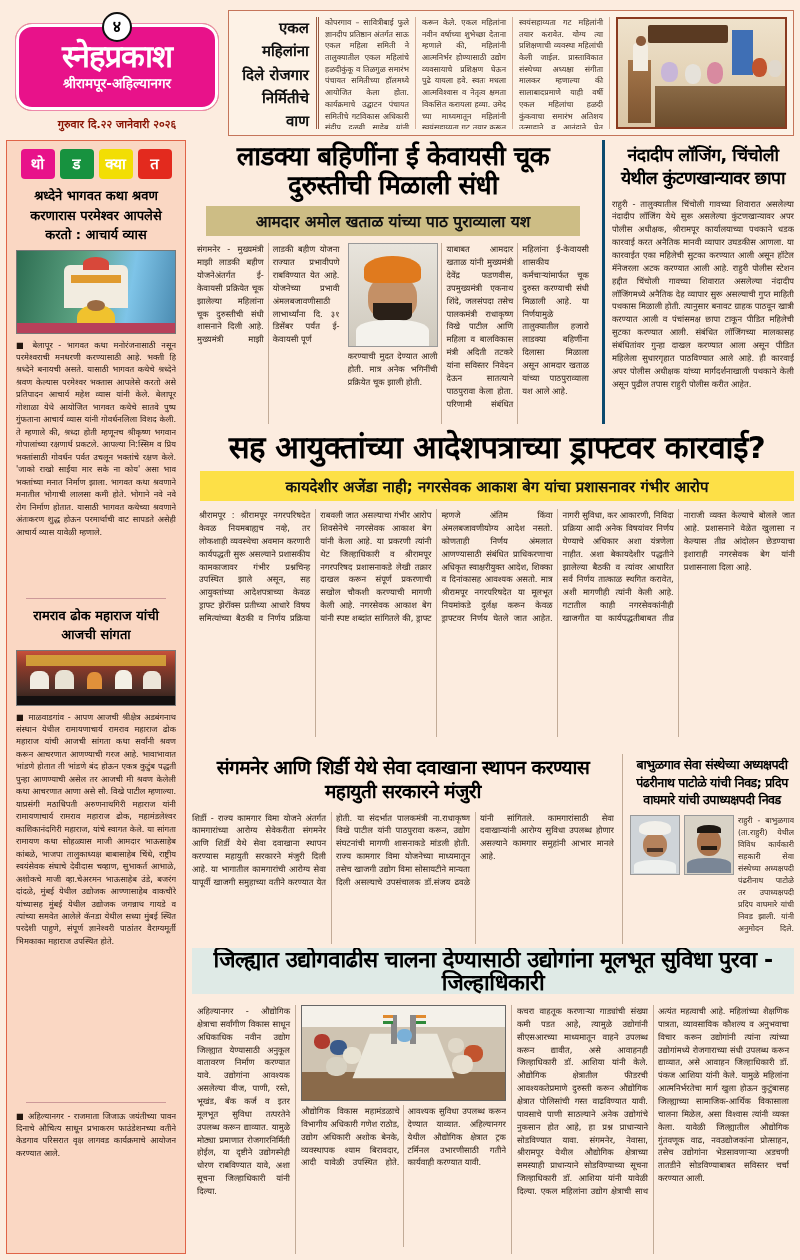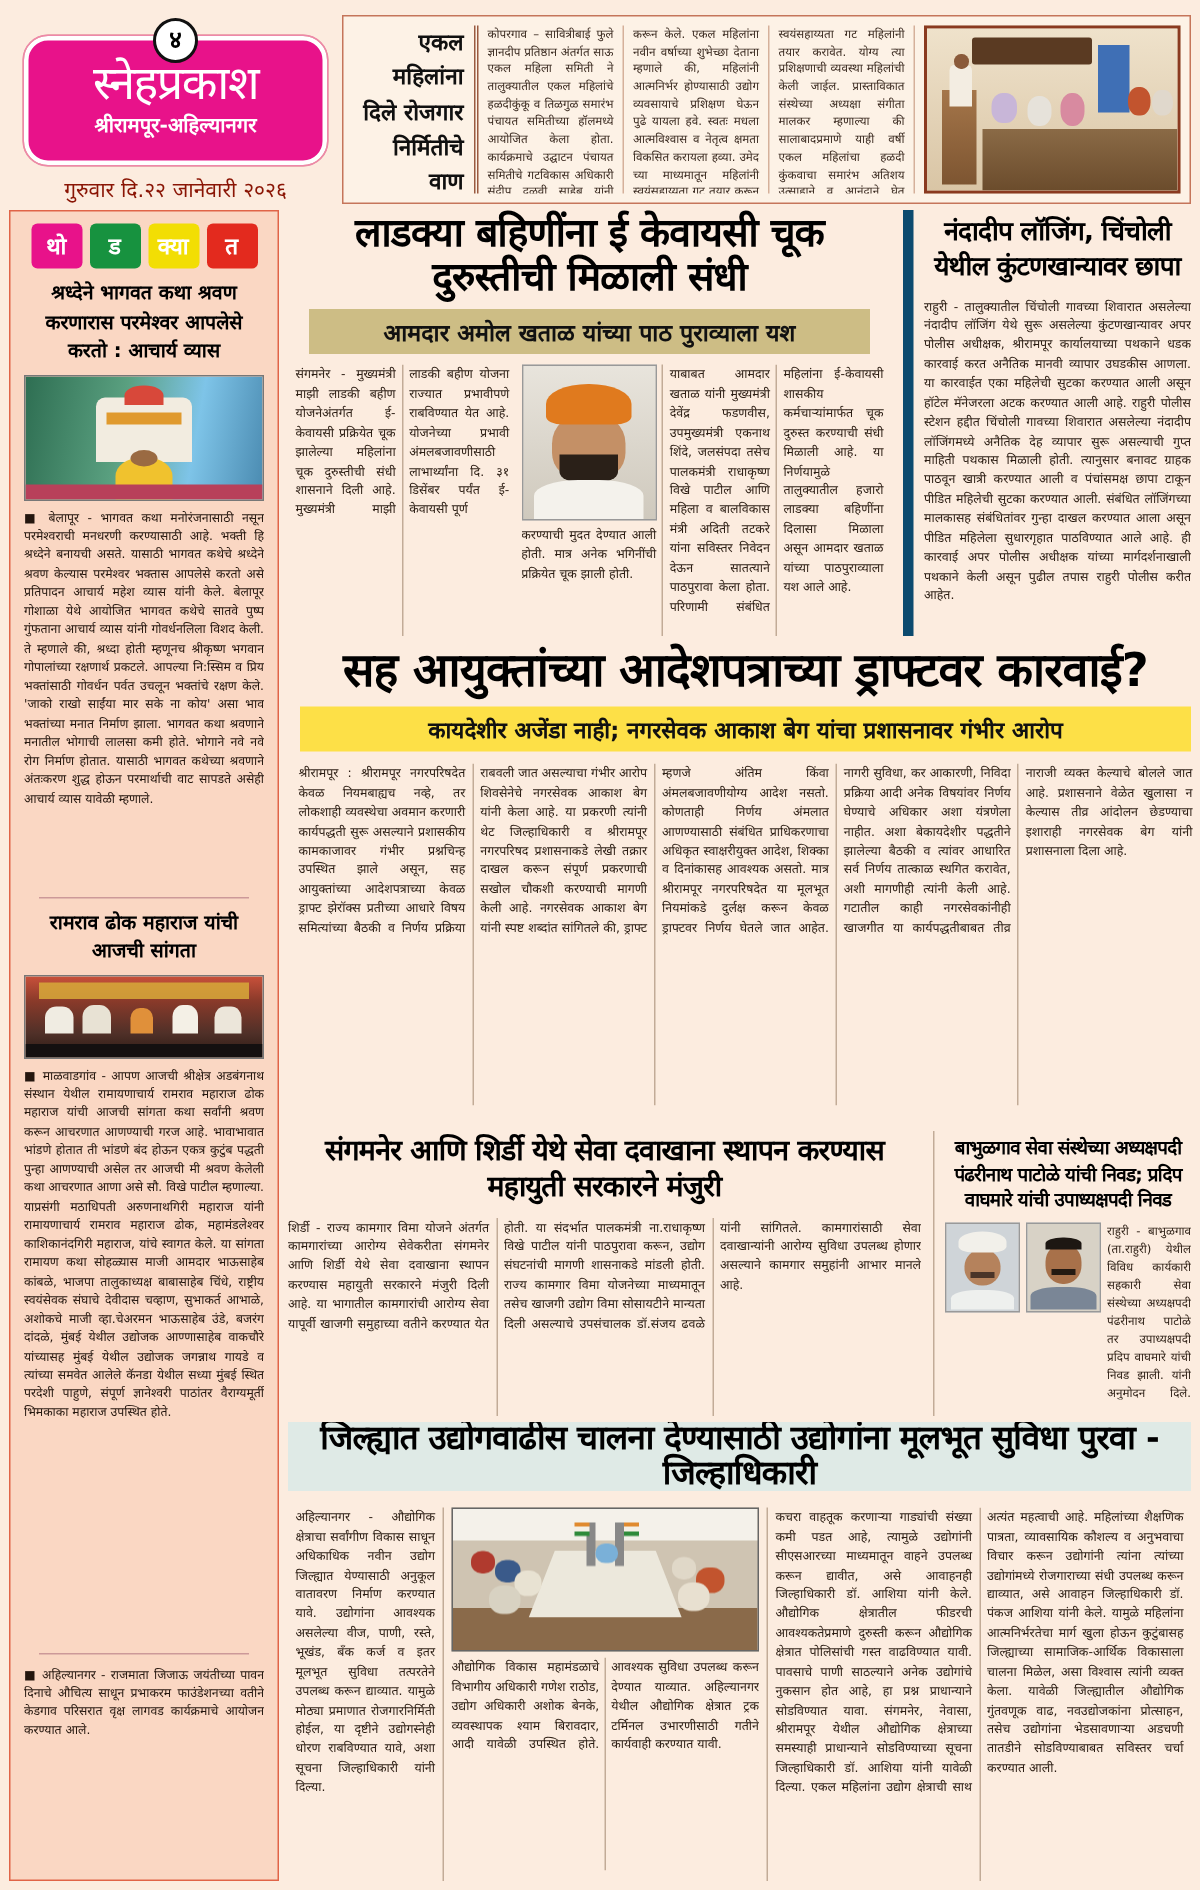--- a/index.html
+++ b/index.html
@@ -5,23 +5,23 @@
   *{margin:0;padding:0;box-sizing:border-box}
   html,body{width:800px;height:1260px}
   body{font-family:"DejaVu Sans",sans-serif;background:#f6e3d3;position:relative;overflow:hidden;color:#1a1a1a}
   .page{position:absolute;inset:0;background:#fcecdf}
 
   
   .header{position:absolute;top:10px;left:6px;right:6px;height:126px;display:flex}
   .masthead-wrap{width:222px;position:relative;flex:none}
   .masthead{position:absolute;top:14px;left:10px;width:202px;height:86px;background:#e8128a;border:3px solid #fff;outline:1px solid #e8a  ;border-radius:16px;color:#fff;text-align:center;padding-top:14px;box-shadow:0 0 0 1px #d98;}
   .badge{position:absolute;top:-15px;left:50%;transform:translateX(-50%);width:30px;height:30px;background:#fff;border:2px solid #111;border-radius:50%;color:#000;font-weight:700;font-size:16px;line-height:26px;text-align:center}
-  .m-title{font-size:31px;font-weight:400;line-height:1.0;letter-spacing:-1px}
+  .m-title{font-size:31px;font-weight:700;line-height:1.0;letter-spacing:-1px}
   .m-edition{font-size:13.5px;font-weight:700;margin-top:2px}
-  .dateline{position:absolute;top:106px;left:10px;width:202px;text-align:center;color:#8a1505;font-weight:400;font-size:14px}
+  .dateline{position:absolute;top:106px;left:10px;width:202px;text-align:center;color:#8a1505;font-weight:700;font-size:11px}
   .topstrip{flex:1;border:1px solid #c5755a;background:#fdf2e6;display:flex;padding:6px 6px 6px 8px;overflow:hidden}
   .vhead{width:82px;flex:none;font-weight:800;font-size:15px;line-height:1.55;text-align:right;color:#101010;padding-right:7px;border-right:3px double #9a5a40}
   .tcol{width:97px;flex:none;font-size:7.8px;line-height:1.5;text-align:justify;padding:0 6px;color:#3a2a20;overflow:hidden;border-right:1px solid #d5b09a}
   .tphoto{flex:1;margin-left:6px;border:2px solid #8a3a20;position:relative;overflow:hidden;background:#e8d9c2}
   .ph{position:absolute}
 
   
   .sidebar{position:absolute;top:140px;left:6px;width:180px;height:1114px;background:#fad7c3;border:1px solid #e06448;padding:8px 9px;overflow:hidden}
   .brief{display:flex;gap:5px;justify-content:center;margin-bottom:6px}
   .brief span{display:block;min-width:34px;height:30px;padding:0 3px;border-radius:4px;color:#fff;font-weight:800;font-size:15px;text-align:center;line-height:30px}
@@ -42,21 +42,21 @@
   .ekyc{top:140px;left:192px;width:402px;height:284px}
   .ekyc .headline{font-size:26px;line-height:1.12;margin:2px 4px 6px}
   .ekyc .band{background:#cdbd85;margin:0 14px 7px;padding:4px 18px;font-size:15.5px}
   .ekyc-body{display:flex;height:196px}
   .ek-l{flex:1.9;column-count:2;column-gap:9px;column-rule:1px solid #c2ab97;padding:0 5px}
   .ek-m{width:96px;flex:none;padding:0 3px}
   .portrait{width:90px;height:104px;border:1px solid #999;position:relative;overflow:hidden;background:#e3ded6;margin-bottom:3px}
   .ek-r{flex:1.9;column-count:2;column-gap:9px;column-rule:1px solid #c2ab97;padding:0 5px;border-left:1px solid #c2ab97}
 
   
-  .lodging{top:140px;left:602px;width:192px;height:284px;border-left:7px solid #0c4a6e;padding-left:7px}
+  .lodging{top:140px;left:602px;width:192px;height:284px;border-left:3px solid #0c4a6e;padding-left:7px}
   .lodging .headline{font-size:17.5px;line-height:1.3;margin:4px 0 8px}
 
   
   .draft{top:426px;left:196px;width:602px;height:324px}
   .draft .headline{font-size:31px;line-height:1.1;margin:4px 0 7px}
   .draft .band{background:#fde047;margin:0 4px 8px;padding:5px 2px;font-size:15px}
   .draft-body{column-count:5;column-gap:10px;column-rule:1px solid #c2ab97;height:228px;padding:0 3px}
 
   
   .seva{top:754px;left:192px;width:422px;height:190px}

